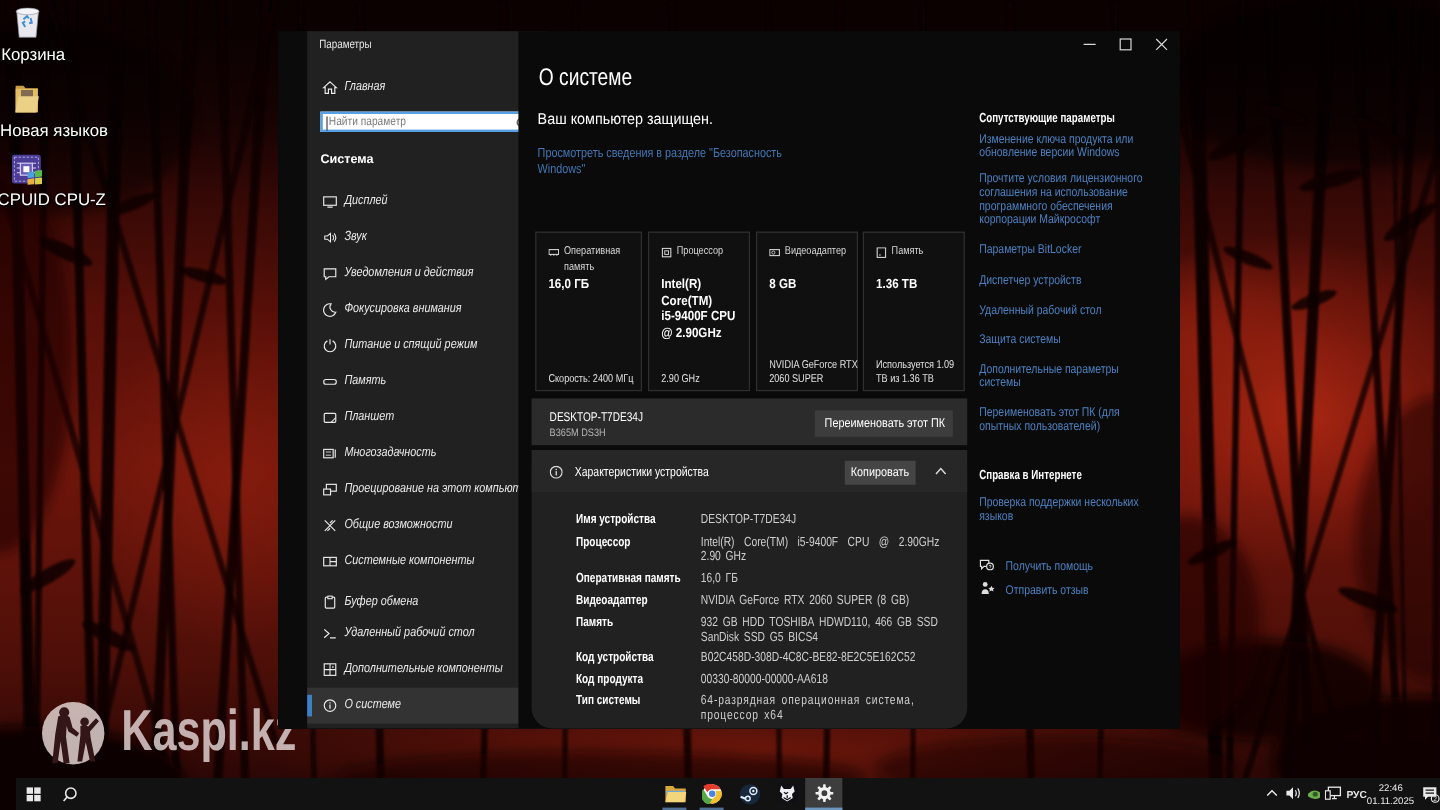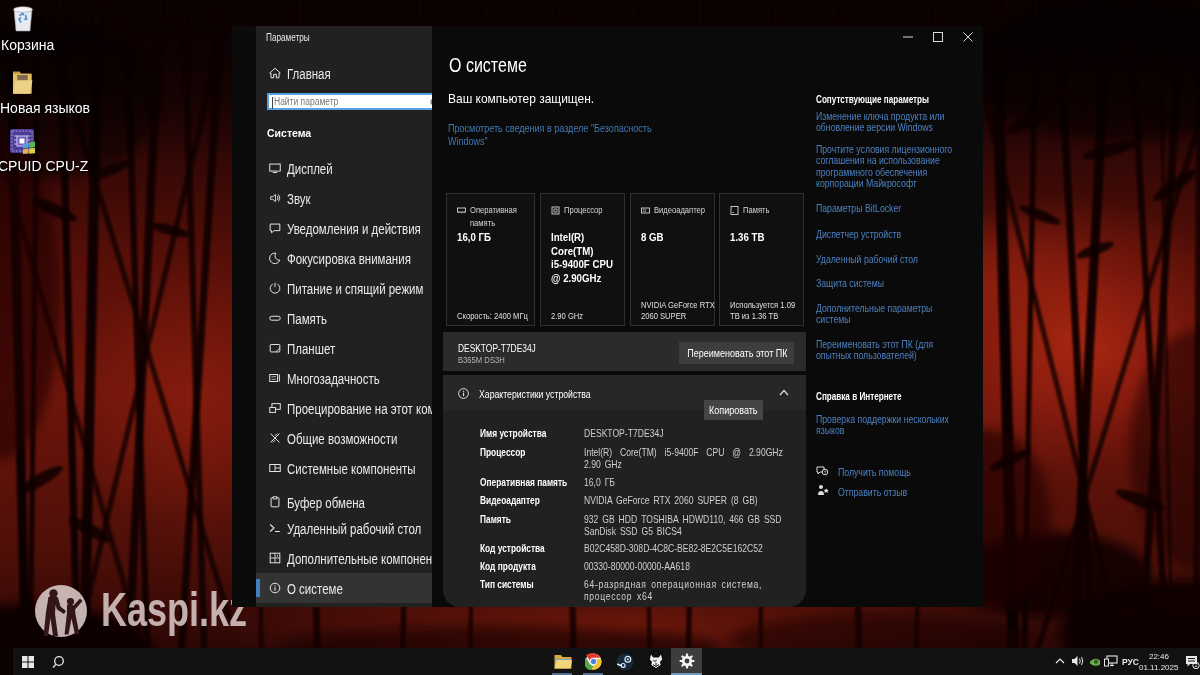--- a/index.html
+++ b/index.html
@@ -5,21 +5,21 @@
   * { margin:0; padding:0; box-sizing:border-box; }
   html,body { width:1200px; height:675px; overflow:hidden; background:#000; }
   body { font-family:"Liberation Sans", sans-serif; position:relative; }
   #wall { position:absolute; left:0; top:0; width:1200px; height:675px; }
   .dlabel { position:absolute; color:#fff; font-size:14px; text-shadow:0 1px 2px #000, 1px 1px 2px #000; white-space:nowrap; }
 
   
   #win { position:absolute; left:232px; top:26px; width:751px; height:581px; background:#0b0b0b; }
   #sidebar { position:absolute; left:0; top:0; width:200px; height:581px; background:#212121;margin-left:24px; }
   .wtitle { position:absolute; left:10px; top:6px; font-size:10px; color:#e6e6e6; transform:scaleX(0.82); transform-origin:0 0; }
-  .navrow { position:absolute; left:0; width:216px; height:30px; color:#eaeaea; font-size:14px; }
+  .navrow { position:absolute; left:0; width:216px; height:30px; color:#eaeaea; font-size:11px;font-style:italic; }
   .navrow .ic { position:absolute; left:12px; top:8px; width:14px; height:14px; }
   .navrow .tx { position:absolute; left:31px; top:8px; white-space:nowrap; transform:scaleX(0.82); transform-origin:0 0; }
   .navsel { background:#333333; }
   .navbar { position:absolute; left:0; width:4px; height:18px; background:#3f7fc4; }
   #search { position:absolute; left:11px; top:67px; width:179px; height:17px; background:#fff; border:2px solid #57a0e4; }
   #search .ph { position:absolute; left:5px; top:1px; font-size:10px; color:#7a7a7a; transform:scaleX(0.85); transform-origin:0 0; }
   #schead { position:absolute; left:11px; top:101px; font-size:10.5px; color:#fff; font-weight:bold; }
   #sscroll { position:absolute; left:197px; top:94px; width:2px; height:425px; background:#8a8a8a; }
 
   
@@ -392,21 +392,21 @@
       <div class="btn" style="left:236px;top:10px;width:115px;height:22px;line-height:22px;background:#3d3d3d;"><span>Переименовать этот ПК</span></div>
     </div>
     <div id="charpanel">
       <div style="position:absolute;left:0;top:0;width:363px;height:35px;background:#272727;"></div>
       <svg style="position:absolute;left:15px;top:13px;" width="11" height="11" viewBox="0 0 11 11">
           <circle cx="5.5" cy="5.5" r="4.9" fill="none" stroke="#dcdcdc" stroke-width="1"></circle>
           <rect x="5" y="4.6" width="1.1" height="3.6" fill="#dcdcdc"></rect>
           <rect x="5" y="2.6" width="1.1" height="1.2" fill="#dcdcdc"></rect>
         </svg>
       <div style="position:absolute;left:36px;top:13px;font-size:11px;color:#fff;transform:scaleX(0.79);transform-origin:0 0;white-space:nowrap;">Характеристики устройства</div>
-      <div class="btn" style="left:261px;top:9px;width:59px;height:20px;line-height:20px;margin-top:16px;"><span>Копировать</span></div>
+      <div class="btn" style="left:261px;top:9px;width:59px;height:20px;line-height:20px;"><span>Копировать</span></div>
       <svg style="position:absolute;left:336px;top:14px;" width="10" height="7" viewBox="0 0 10 7">
           <path d="M1 6 L5 1.5 L9 6" fill="none" stroke="#ddd" stroke-width="1.2"></path>
         </svg>
       <div id="spectable">
         <div class="trow">
             <b style="top:52px;">Имя устройства</b>
             <span style="top:52px;">DESKTOP-T7DE34J</span>
           </div>
         <div class="trow">
             <b style="top:71px;">Процессор</b>

